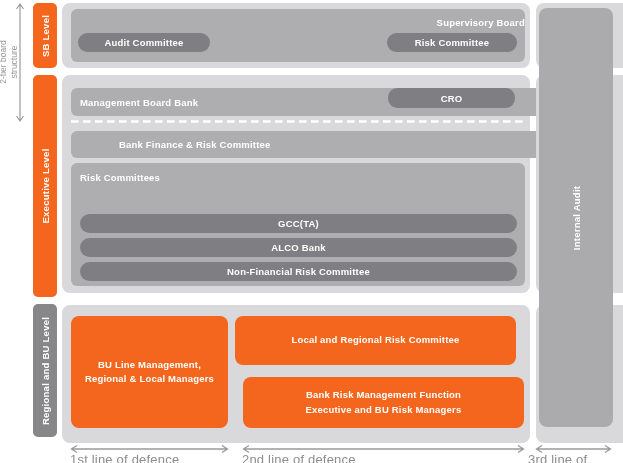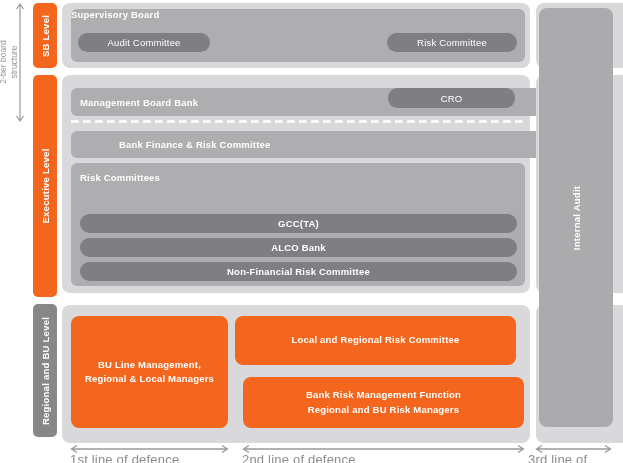--- a/index.html
+++ b/index.html
@@ -17,36 +17,36 @@
     font-weight:bold;color:#fff;font-size:9.5px;letter-spacing:.25px;
   }
   .box{position:absolute;background:#AEAEB1;border-radius:6px;color:#fff;
        font-weight:bold;font-size:9.5px;letter-spacing:.2px;}
   .box.center{display:flex;align-items:center;justify-content:flex-start;padding-left:48px;}
   .bar{position:absolute;left:80px;width:437px;height:19px;background:#7F7F83;
        border-radius:9.5px;color:#fff;display:flex;align-items:center;
        justify-content:center;font-weight:bold;font-size:9.5px;letter-spacing:.2px;}
   .btn{position:absolute;background:#7F7F83;border-radius:9.5px;color:#fff;
        display:flex;align-items:center;justify-content:center;
-       font-weight:normal;font-size:9.5px;letter-spacing:.2px;}
+       font-weight:bold;font-size:9.5px;letter-spacing:.2px;}
   .orange-box{position:absolute;background:#F4661E;border-radius:8px;color:#fff;
        font-weight:bold;font-size:9.5px;letter-spacing:.2px;display:flex;
        flex-direction:column;align-items:center;justify-content:center;
        text-align:center;line-height:1.5;}
   .defence-label{position:absolute;font-size:13px;font-weight:normal;
        color:#8C8C8C;text-align:left;letter-spacing:.2px;}
   .annotation{
     position:absolute;left:9px;top:62px;
     transform:translate(-50%,-50%) rotate(-90deg);
     color:#97979A;font-size:8.5px;line-height:1.35;text-align:center;
     white-space:nowrap;
   }
   .annotation span{display:block;}
   svg{position:absolute;}
-  .sb-title-wrap{text-align:left;}
+  .sb-title-wrap{text-align:right;padding-top:8px;}
   .mbb-label{position:absolute;left:9px;top:0;height:100%;display:flex;align-items:center;}
   .rc-title{position:absolute;left:9px;top:9px;}
 </style>
 </head>
 <body>
 
 <div id="stage">
 
   <div class="annotation">
     <span>2-tier board</span>
@@ -106,21 +106,21 @@
   <div class="panel" style="left:62px;top:305px;width:468px;height:138px"></div>
   <div class="orange-box" style="left:71px;top:316px;width:157px;height:112px">
     <span>BU Line Management,</span>
     <span>Regional &amp; Local Managers</span>
   </div>
   <div class="orange-box" style="left:235px;top:316px;width:281px;height:49px">
     <span>Local and Regional Risk Committee</span>
   </div>
   <div class="orange-box" style="left:243px;top:377px;width:281px;height:51px">
     <span>Bank Risk Management Function</span>
-    <span>Regional and BU Risk Managers</span>
+    <span>Executive and BU Risk Managers</span>
   </div>
 
   <div class="rpanel" style="left:536px;top:3px;width:87px;height:65px"></div>
   <div class="rpanel" style="left:536px;top:75px;width:87px;height:218px"></div>
   <div class="rpanel" style="left:536px;top:305px;width:87px;height:138px"></div>
   <div class="box" style="left:539px;top:8px;width:74px;height:419px;background:#ABABAE;border-radius:8px">
     <span class="vtext">Internal Audit</span>
   </div>
 
   <svg style="left:70px;top:444px" width="159" height="10" viewBox="0 0 159 10">

